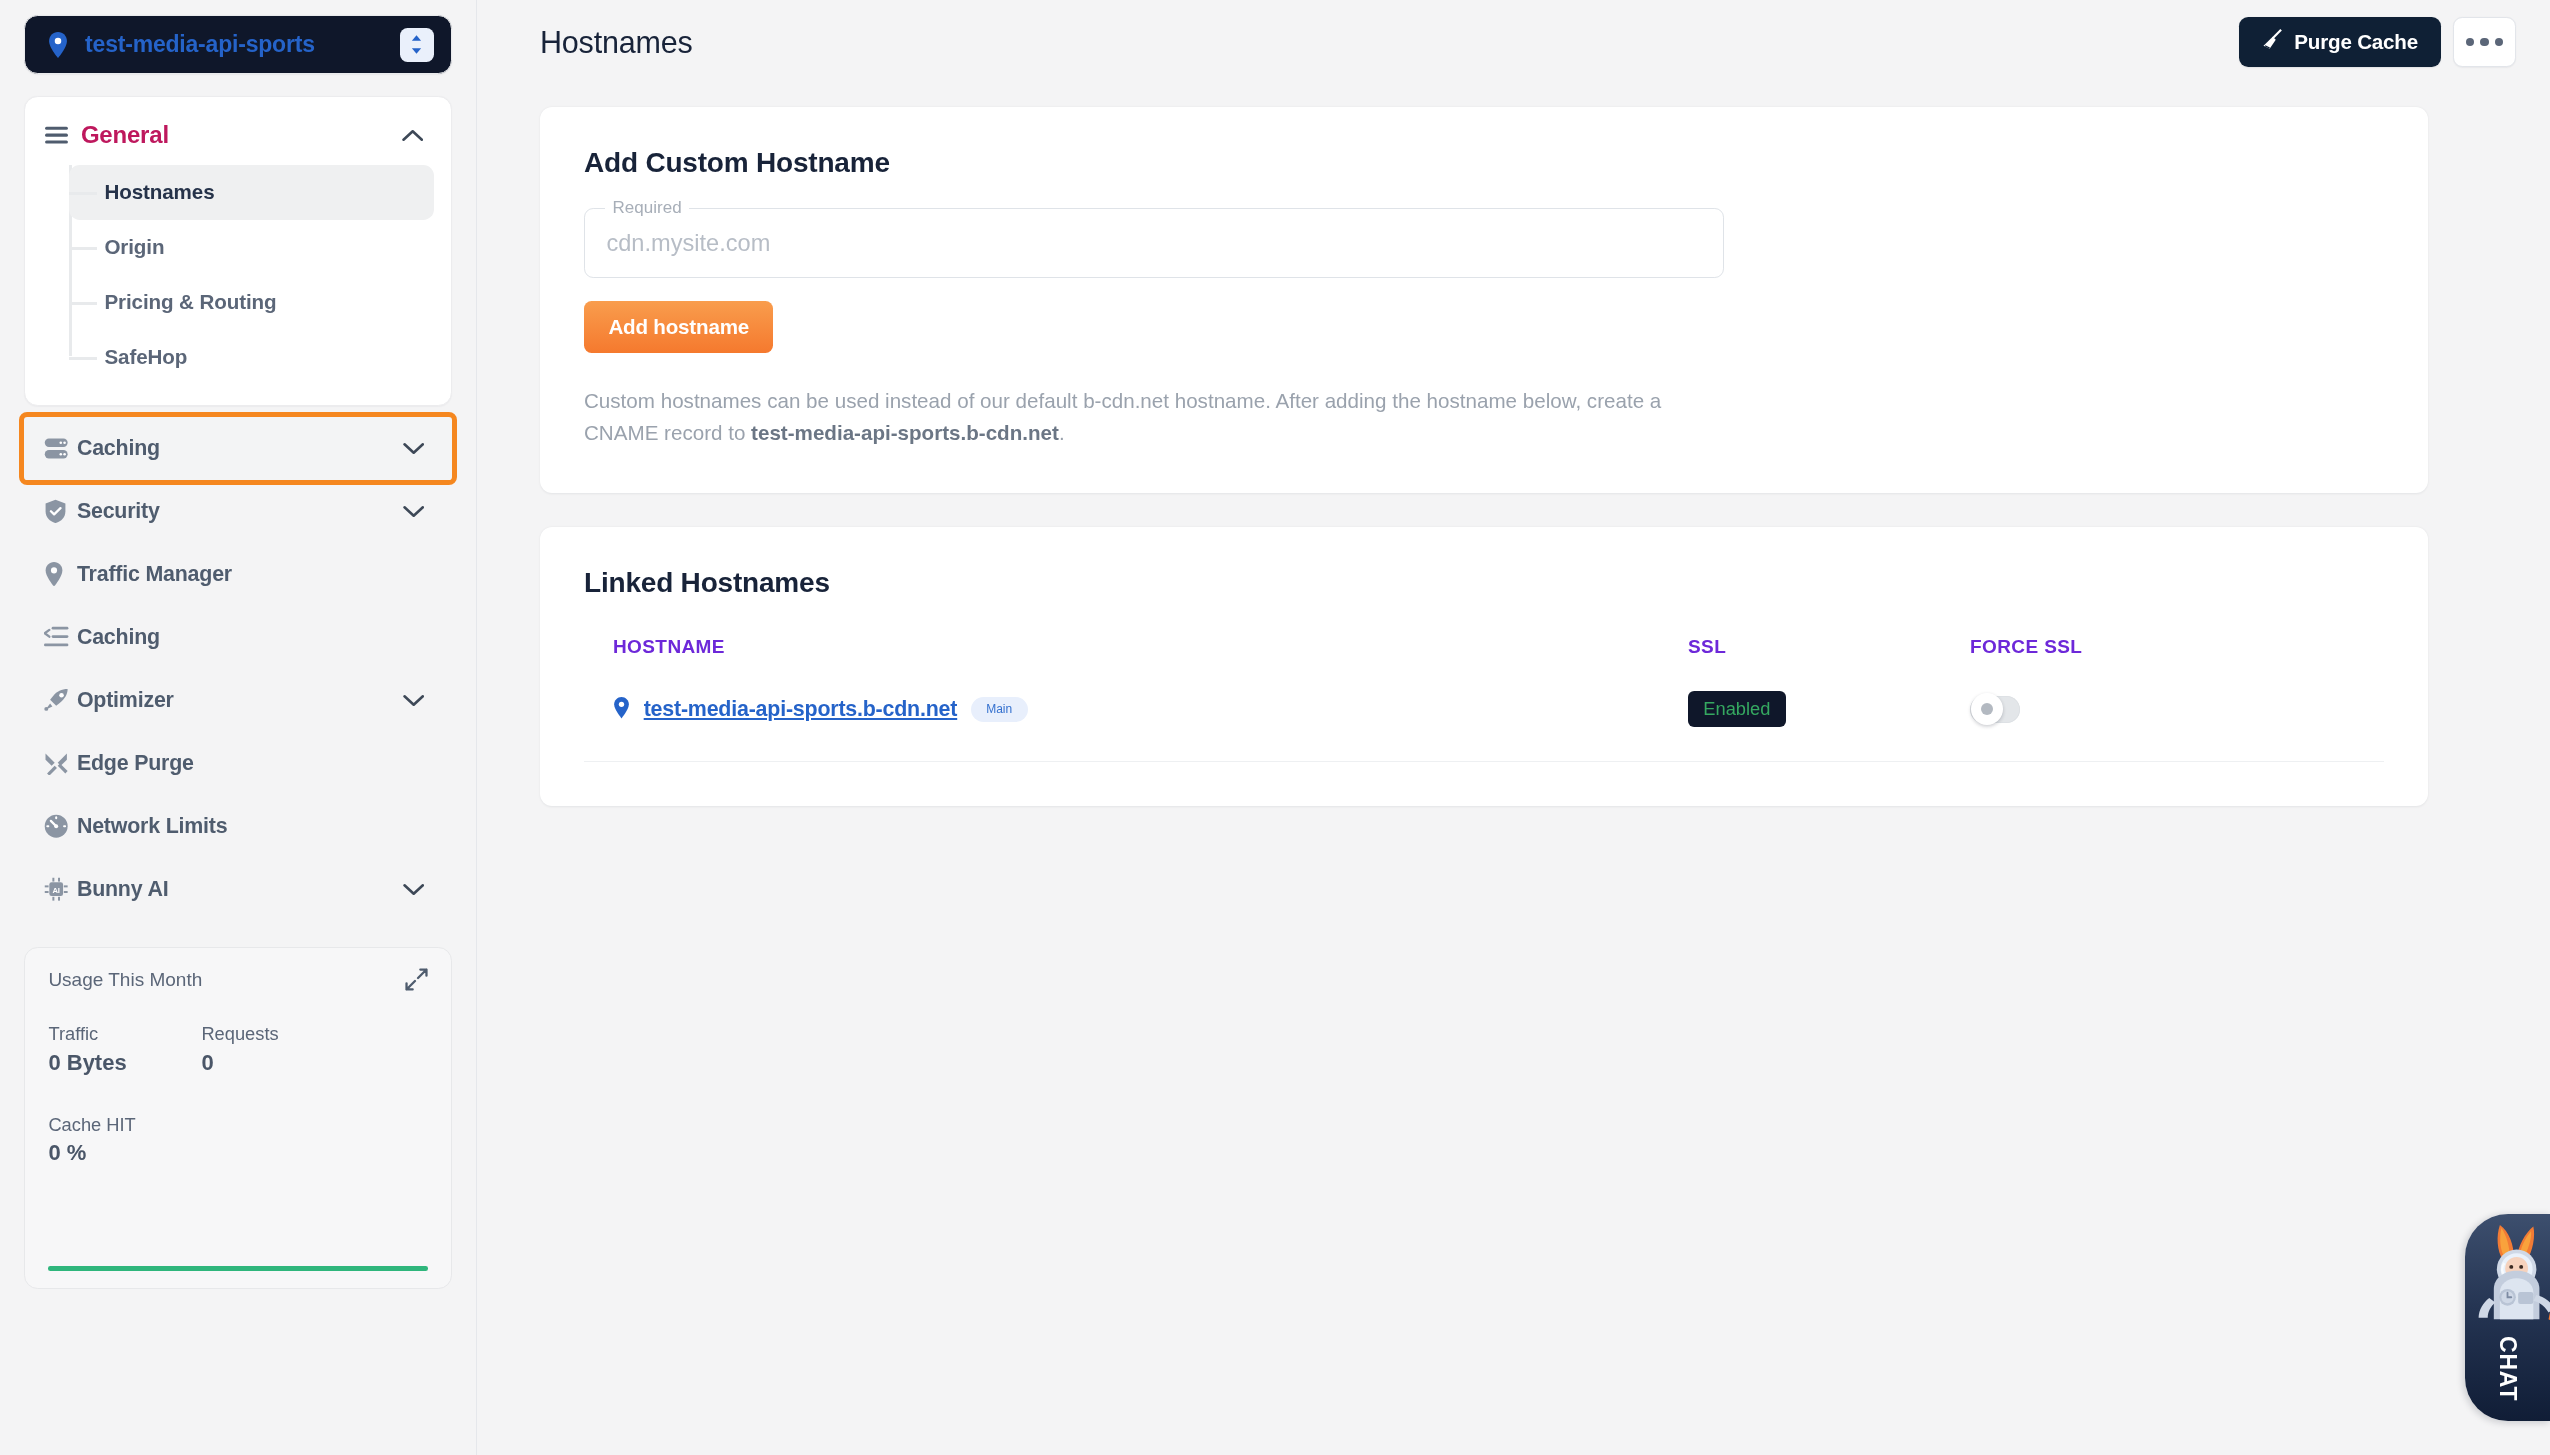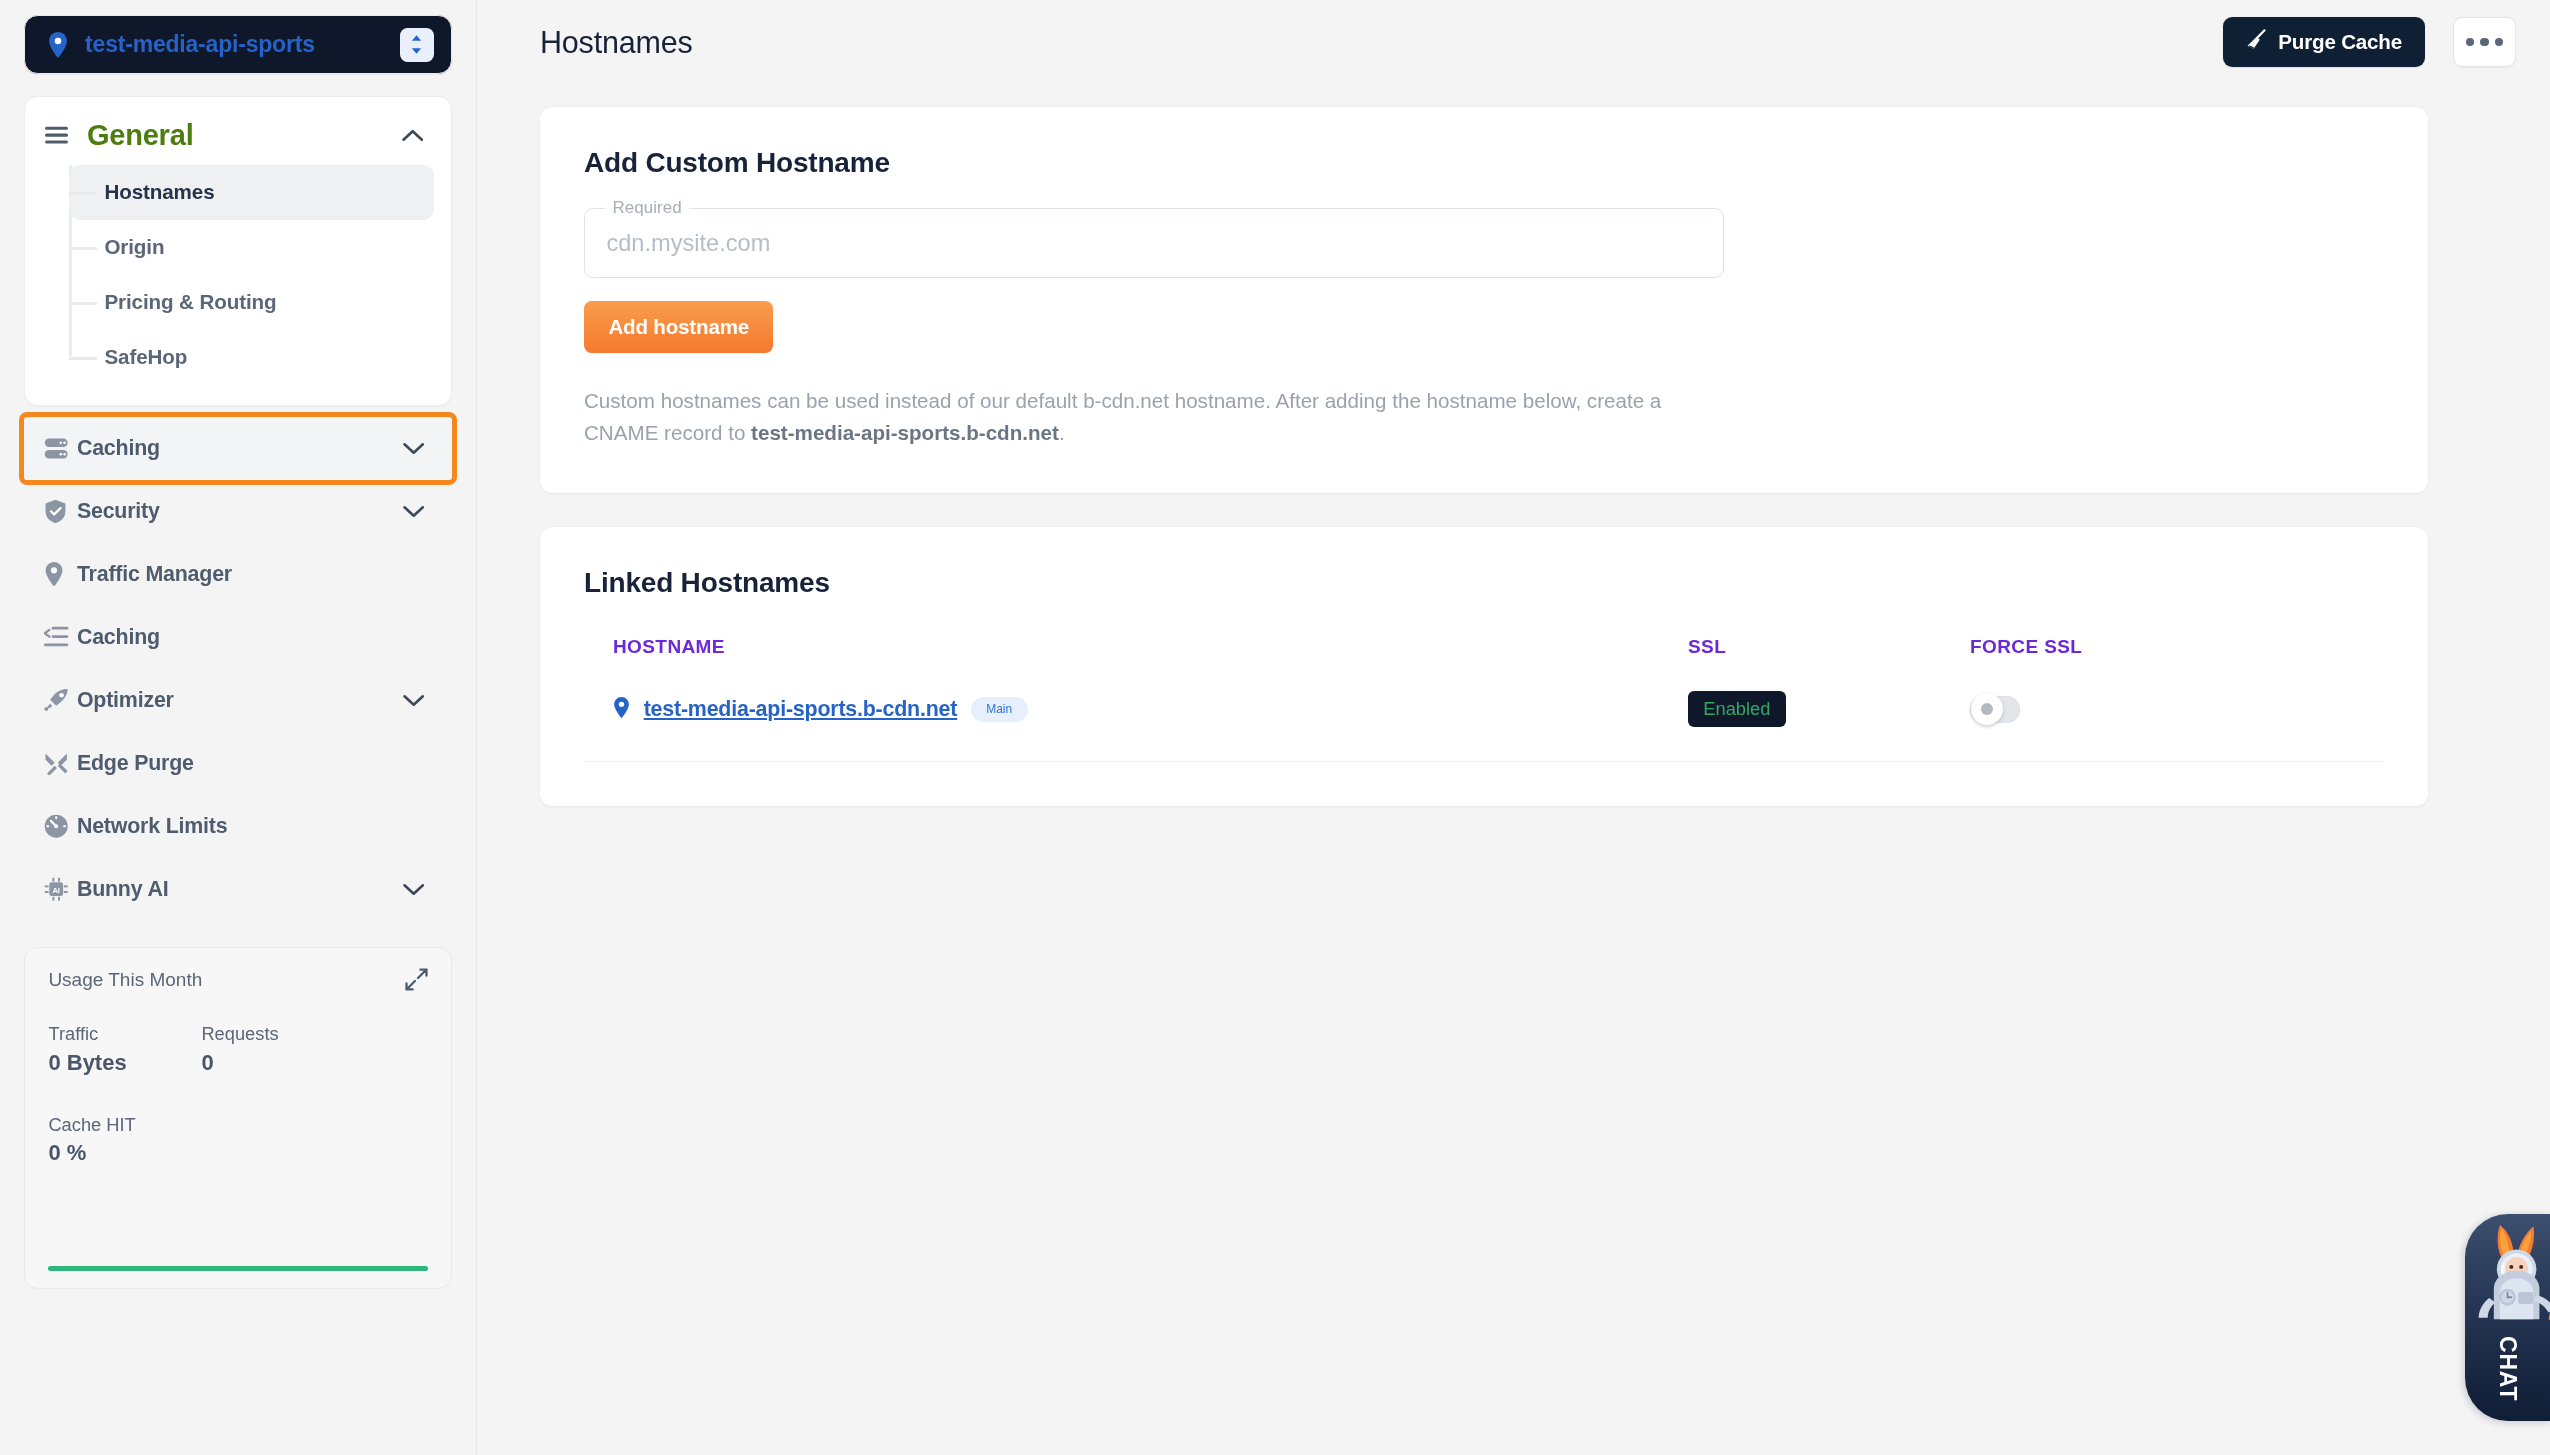--- a/index.html
+++ b/index.html
@@ -51,22 +51,22 @@
     padding: 13.7px 0 20px 0;
     box-shadow: 0 0.8px 1.5px rgba(16,24,40,.04);
   }
   .nav-group-head {
     display:flex; align-items:center;
     height: 50px; padding: 0 23px 0 20px;
     cursor: default;
   }
   .nav-ico { width: 30.5px; flex:0 0 30.5px; display:flex; align-items:center; justify-content:flex-start; }
   .nav-group-label {
-    flex:1 1 auto; font-size: 29px; font-weight: 700; color:#4d7c0f;
-    margin-left: 11px; letter-spacing: -0.2px;
+    flex:1 1 auto; font-size: 24px; font-weight: 700; color:#be185d;
+    margin-left: 5px; letter-spacing: -0.2px;
   }
   .chev { width: 30.5px; flex:0 0 30.5px; display:flex; align-items:center; justify-content:center; }
 
   .subnav { position: relative; margin-top: 4.6px; padding-left: 44px; }
   .subnav .tree-line {
     position:absolute; left: 44px; top: 0; bottom: 29px;
     width: 2.3px; background: #e8eaec;
   }
   .subitem {
     position: relative;
@@ -120,21 +120,21 @@
     margin-top:auto; height: 4.6px; border-radius: 2.3px; background:#2fb67c;
   }
 
   
   .main { flex:1 1 auto; position: relative; height: 1455px; }
   .topbar {
     height: 84px; display:flex; align-items:center;
     padding: 0 34px 0 63px;
   }
   .page-title { font-size: 30.5px; font-weight: 400; color:#182339; letter-spacing:-0.2px; }
-  .topbar-actions { margin-left:auto; display:flex; align-items:center; gap: 28px; }
+  .topbar-actions { margin-left:auto; display:flex; align-items:center; gap: 12px; }
   .btn-purge {
     display:flex; align-items:center; gap: 10.7px;
     background:#0f2035; color:#ffffff;
     border:none; border-radius: 9.2px;
     height: 50px; padding: 0 23px;
     font-size: 20.6px; font-weight:700; font-family:"Liberation Sans",sans-serif;
     letter-spacing:-0.2px; cursor:pointer;
     box-shadow: 0 0.8px 1.5px rgba(16,24,40,.08);
   }
   .btn-more {

